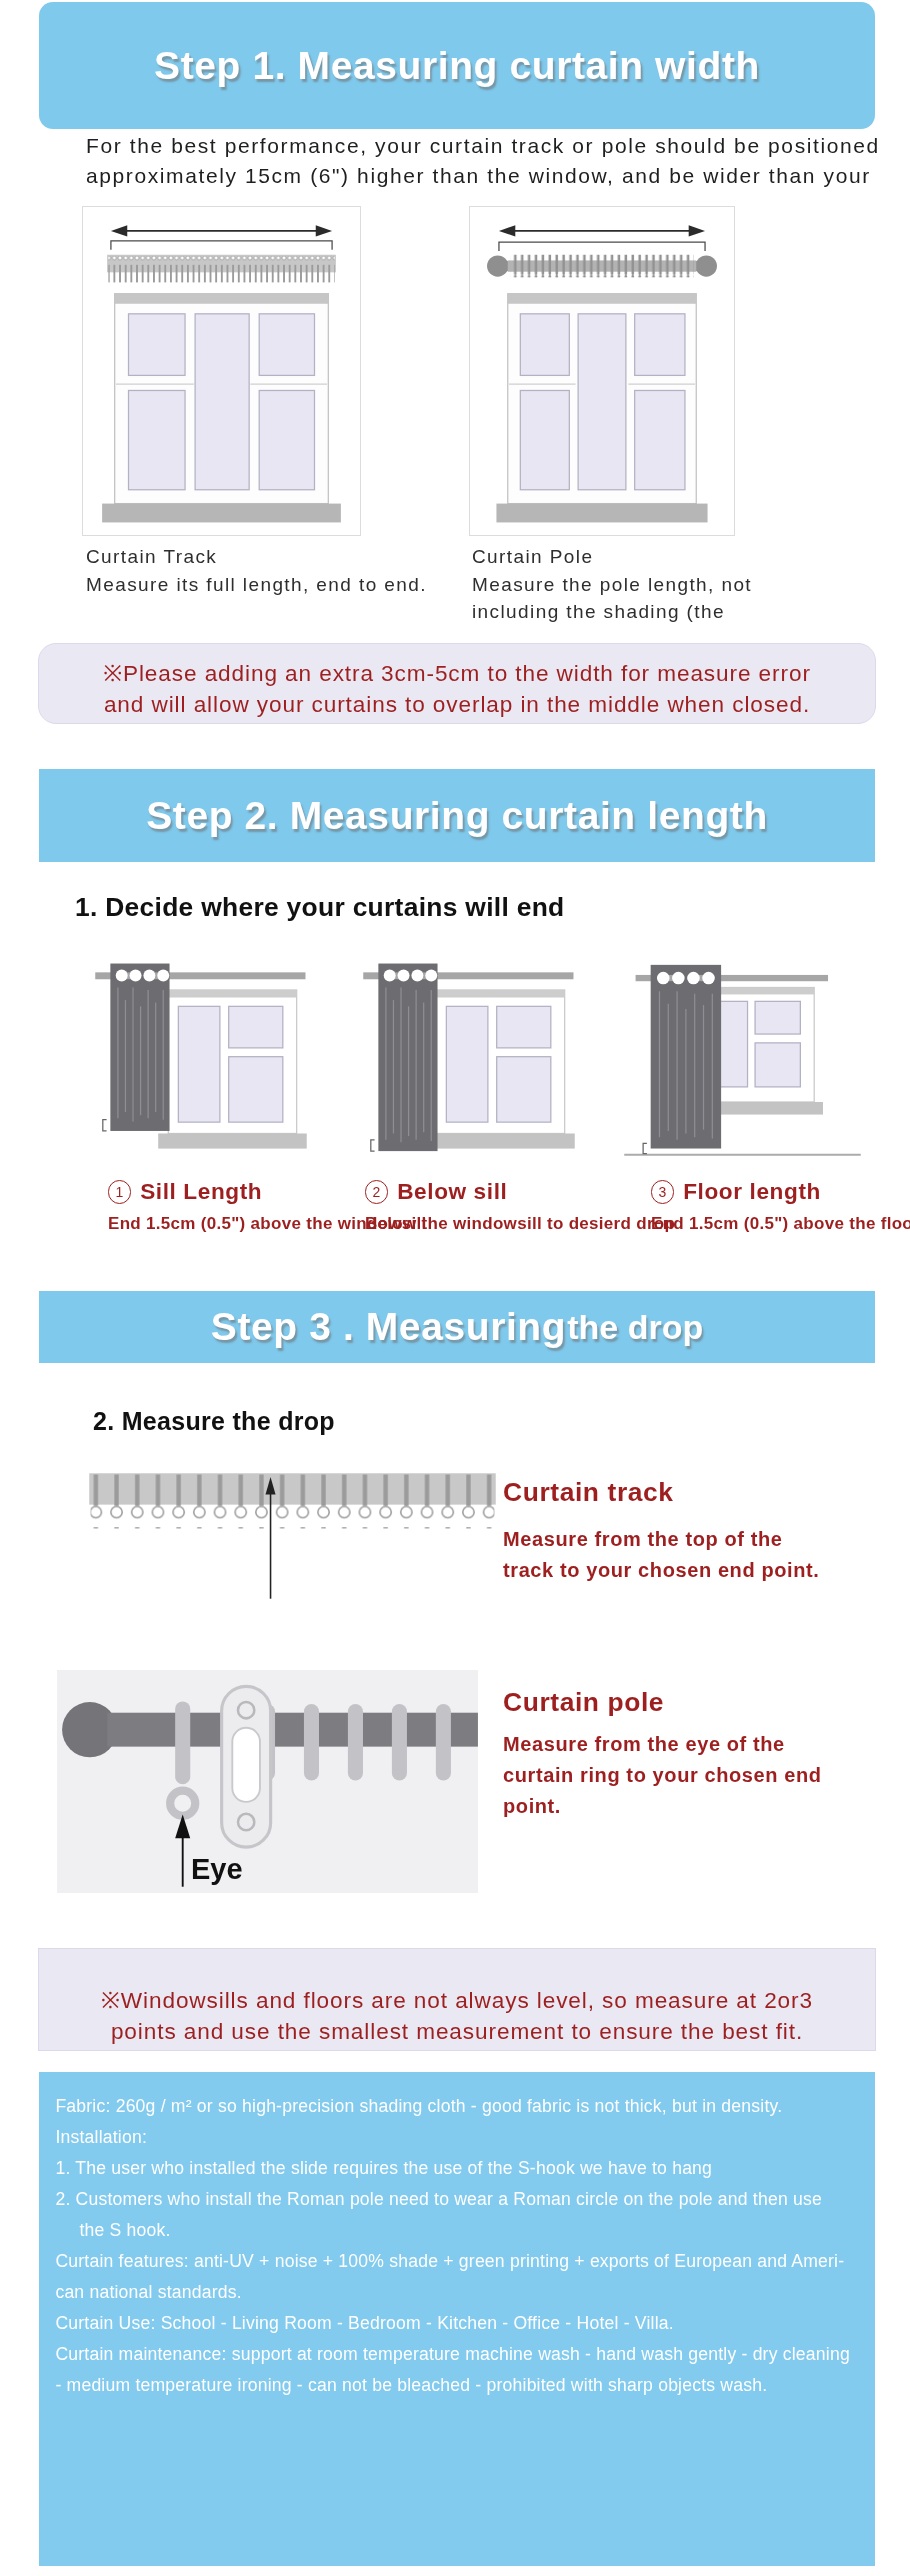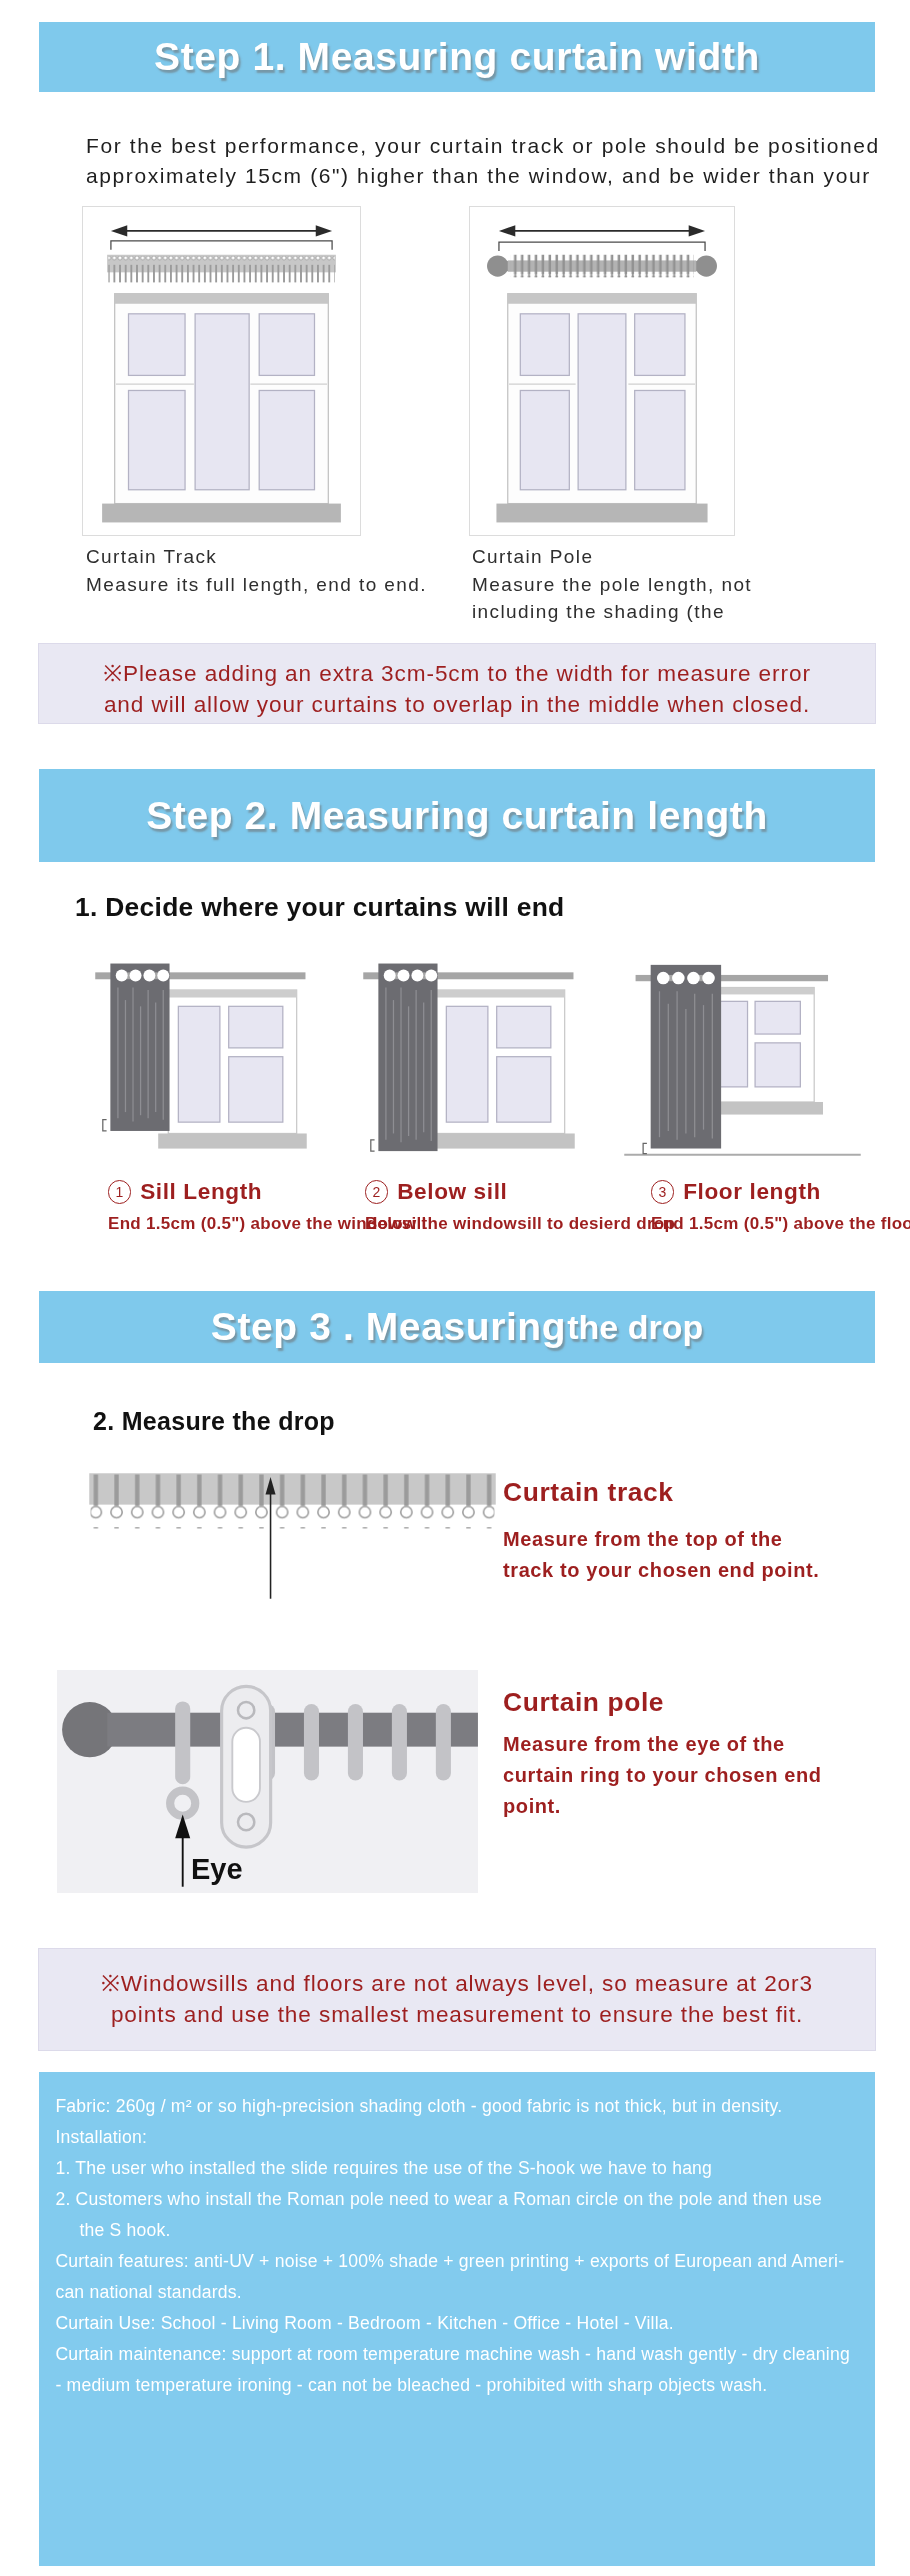--- a/index.html
+++ b/index.html
@@ -56,21 +56,21 @@
   .info-line{font-size:17.6px;color:#ffffff;line-height:31px;letter-spacing:0.2px;white-space:nowrap;}
   .info-line.indent{padding-left:24px;}
 
   svg{display:block;}
 </style>
 </head>
 <body>
 
 <div class="page">
 
-  <div class="banner" style="top:22px;height:70px;">
+  <div class="banner" style="top:2px;height:127px;border-radius:14px;">
     <span class="banner-text">Step 1. Measuring curtain width</span>
   </div>
 
   <div class="intro-line" style="top:134px;">For the best performance, your curtain track or pole should be positioned</div>
   <div class="intro-line" style="top:164px;">approximately 15cm (6") higher than the window, and be wider than your</div>
 
   <div class="figbox" style="left:82px;top:206px;width:277px;height:328px;">
     <svg viewBox="0 0 440 522" width="277" height="328">
       <defs>
         <pattern id="pA" x="0" y="0" width="9" height="46" patternUnits="userSpaceOnUse">
@@ -137,21 +137,21 @@
     </svg>
   </div>
 
   <div class="cap" style="left:86px;top:546px;">Curtain Track</div>
   <div class="cap" style="left:86px;top:574px;">Measure its full length, end to end.</div>
 
   <div class="cap" style="left:472px;top:546px;">Curtain Pole</div>
   <div class="cap" style="left:472px;top:574px;">Measure the pole length, not</div>
   <div class="cap" style="left:472px;top:601px;">including the shading (the</div>
 
-  <div class="note" style="top:643px;height:81px;padding-top:14px;">
+  <div class="note" style="top:643px;height:81px;padding-top:14px;border-radius:18px;">
     <div class="note-line">※Please adding an extra 3cm-5cm to the width for measure error</div>
     <div class="note-line">and will allow your curtains to overlap in the middle when closed.</div>
   </div>
 
   <div class="banner" style="top:769px;height:93px;">
     <span class="banner-text">Step 2. Measuring curtain length</span>
   </div>
 
   <div class="h2" style="left:75px;top:892px;">1. Decide where your curtains will end</div>
 
@@ -327,21 +327,21 @@
     </g>
   </svg>
 
   <div class="eye-label" style="left:191px;top:1829px;">Eye</div>
 
   <div class="red-title" style="top:1687px;">Curtain pole</div>
   <div class="red-line" style="top:1729px;">Measure from the eye of the</div>
   <div class="red-line" style="top:1760px;">curtain ring to your chosen end</div>
   <div class="red-line" style="top:1791px;">point.</div>
 
-  <div class="note" style="top:1948px;height:103px;padding-top:19px;">
+  <div class="note" style="top:1948px;height:103px;padding-top:36px;">
     <div class="note-line">※Windowsills and floors are not always level, so measure at 2or3</div>
     <div class="note-line">points and use the smallest measurement to ensure the best fit.</div>
   </div>
 
   <div class="info">
     <div class="info-line">Fabric: 260g / m² or so high-precision shading cloth - good fabric is not thick, but in density.</div>
     <div class="info-line">Installation:</div>
     <div class="info-line">1. The user who installed the slide requires the use of the S-hook we have to hang</div>
     <div class="info-line">2. Customers who install the Roman pole need to wear a Roman circle on the pole and then use</div>
     <div class="info-line indent">the S hook.</div>

